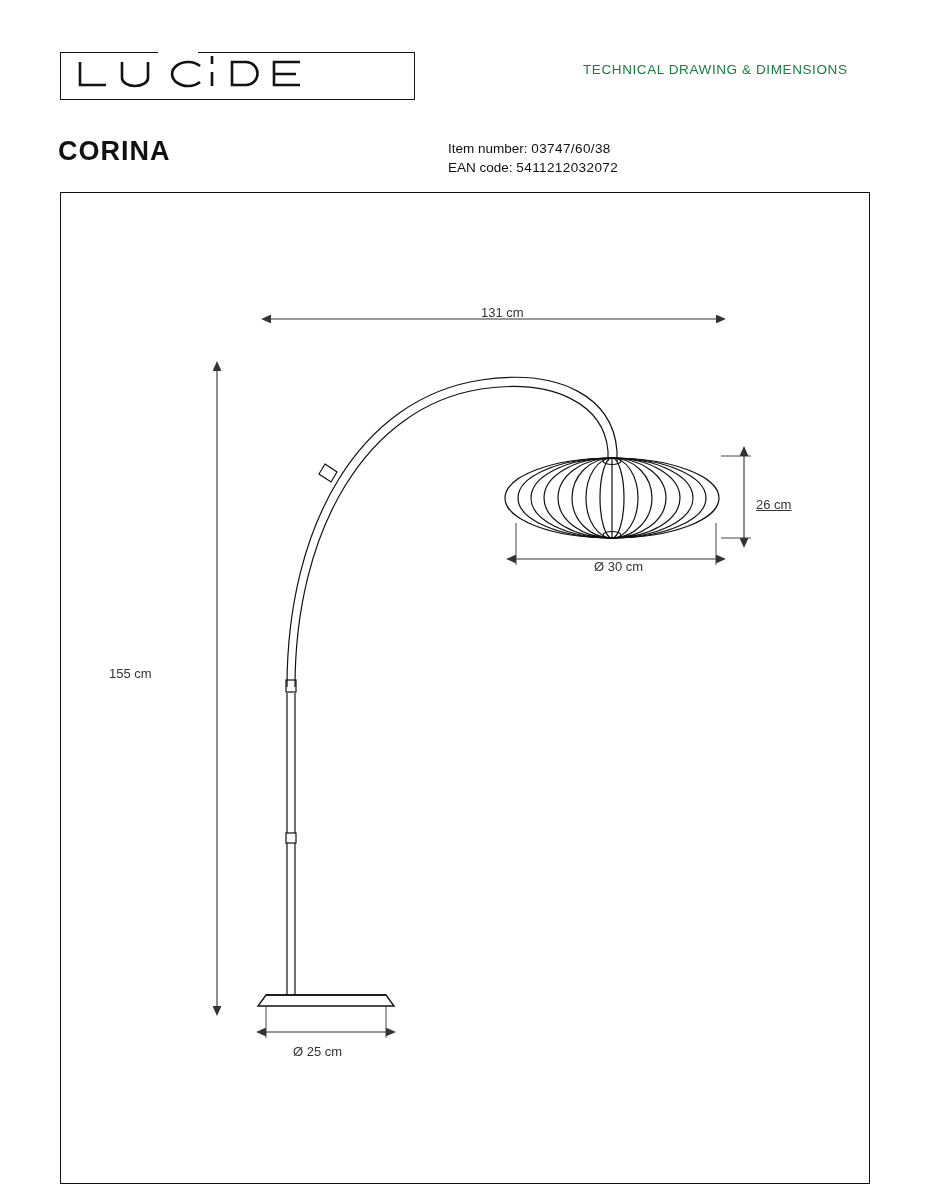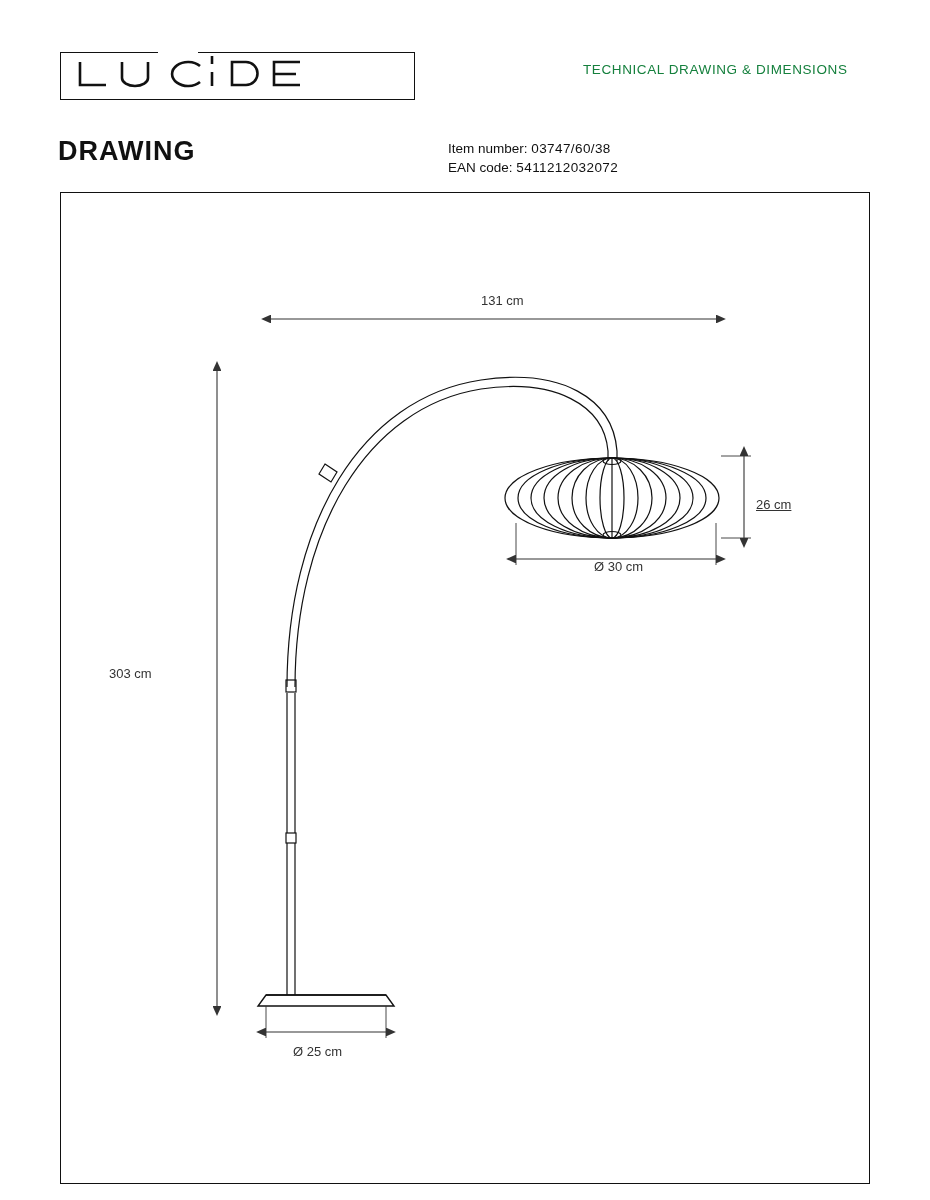--- a/index.html
+++ b/index.html
@@ -87,21 +87,21 @@
     top: 0;
     width: 810px;
     height: 992px;
   }
   .dim-label {
     position: absolute;
     font-size: 13px;
     color: #333;
     white-space: nowrap;
   }
-  #lbl-width   { left: 420px; top: 100px; }
+  #lbl-width   { left: 420px; top: 112px; }
   #lbl-height  { left: 48px;  top: 473px; }
   #lbl-shade-h { left: 695px; top: 304px; text-decoration: underline; }
   #lbl-shade-d { left: 533px; top: 366px; }
   #lbl-base-d  { left: 232px; top: 851px; }
 </style>
 </head>
 <body>
 
 <div class="header">
 
@@ -121,21 +121,21 @@
     <path d="M172 10 L172 33 L186 33 A11 11 0 0 0 186 10 Z" fill="none" stroke="#111" stroke-width="2.6"></path>
 
     <path d="M240 10 L214 10 L214 33 L240 33 M214 22 L236 22" fill="none" stroke="#111" stroke-width="2.6"></path>
 
     <rect x="98" y="-3" width="40" height="6" fill="#ffffff"></rect>
   </svg>
 
   <div class="header-right">TECHNICAL DRAWING &amp; DIMENSIONS</div>
 </div>
 
-<div class="product-title">DRAWING</div>
+<div class="product-title">CORINA</div>
 
 <div class="meta">
   <div class="line">
     <b>Item number:</b>
     <span class="val">03747/60/38</span>
   </div>
   <div class="line">
     <b>EAN code:</b>
     <span class="val">5411212032072</span>
   </div>
@@ -208,17 +208,17 @@
       <line x1="455" y1="330" x2="455" y2="372" stroke-width="0.9"></line>
       <line x1="655" y1="330" x2="655" y2="372" stroke-width="0.9"></line>
 
       <line x1="205" y1="839" x2="325" y2="839" marker-start="url(#arrL)" marker-end="url(#arrR)"></line>
       <line x1="205" y1="813" x2="205" y2="845" stroke-width="0.9"></line>
       <line x1="325" y1="813" x2="325" y2="845" stroke-width="0.9"></line>
     </g>
   </svg>
 
   <div class="dim-label" id="lbl-width">131 cm</div>
-  <div class="dim-label" id="lbl-height">303 cm</div>
+  <div class="dim-label" id="lbl-height">155 cm</div>
   <div class="dim-label" id="lbl-shade-h">26 cm</div>
   <div class="dim-label" id="lbl-shade-d">Ø 30 cm</div>
   <div class="dim-label" id="lbl-base-d">Ø 25 cm</div>
 </div>
 
 </body></html>

